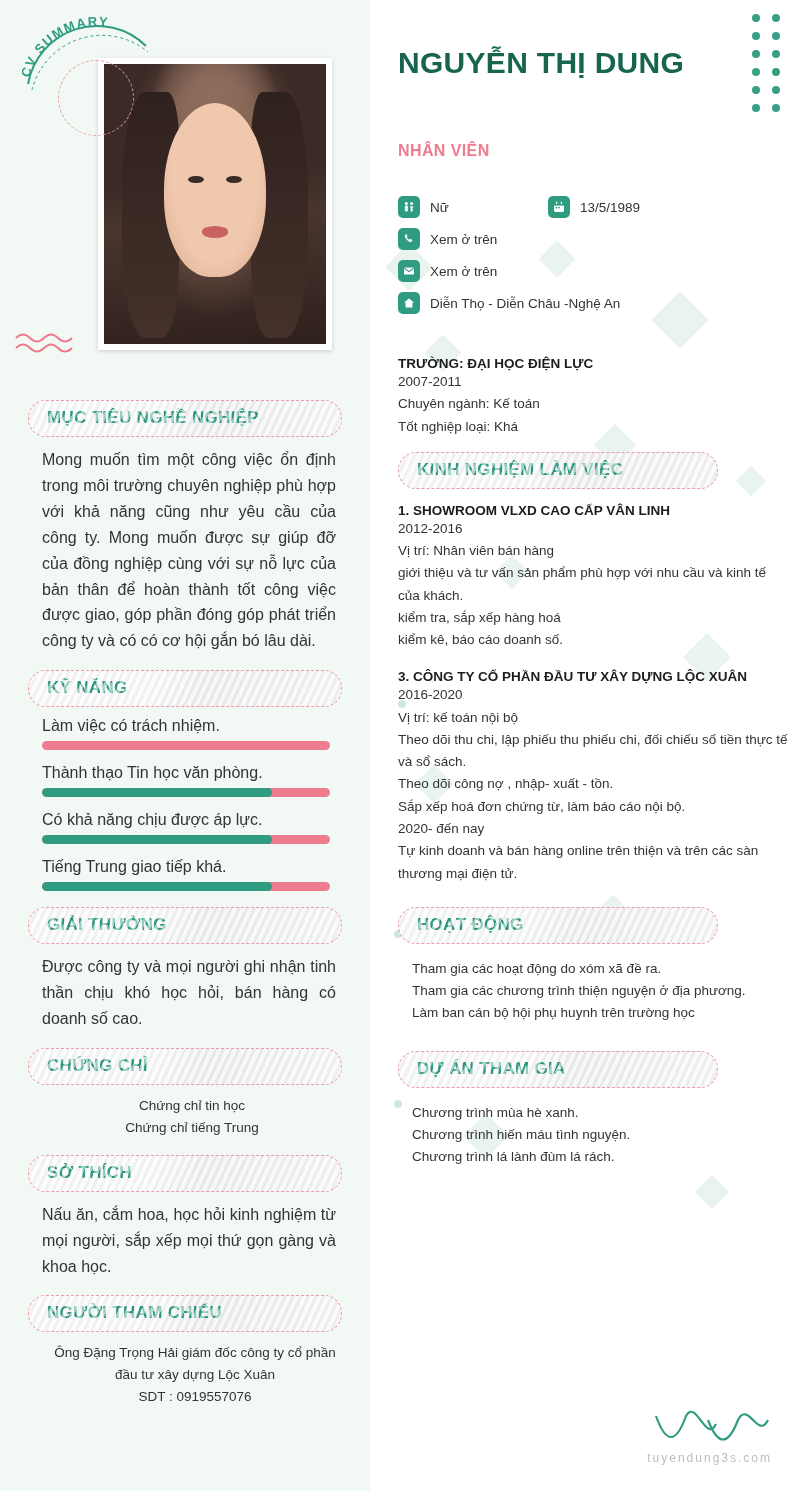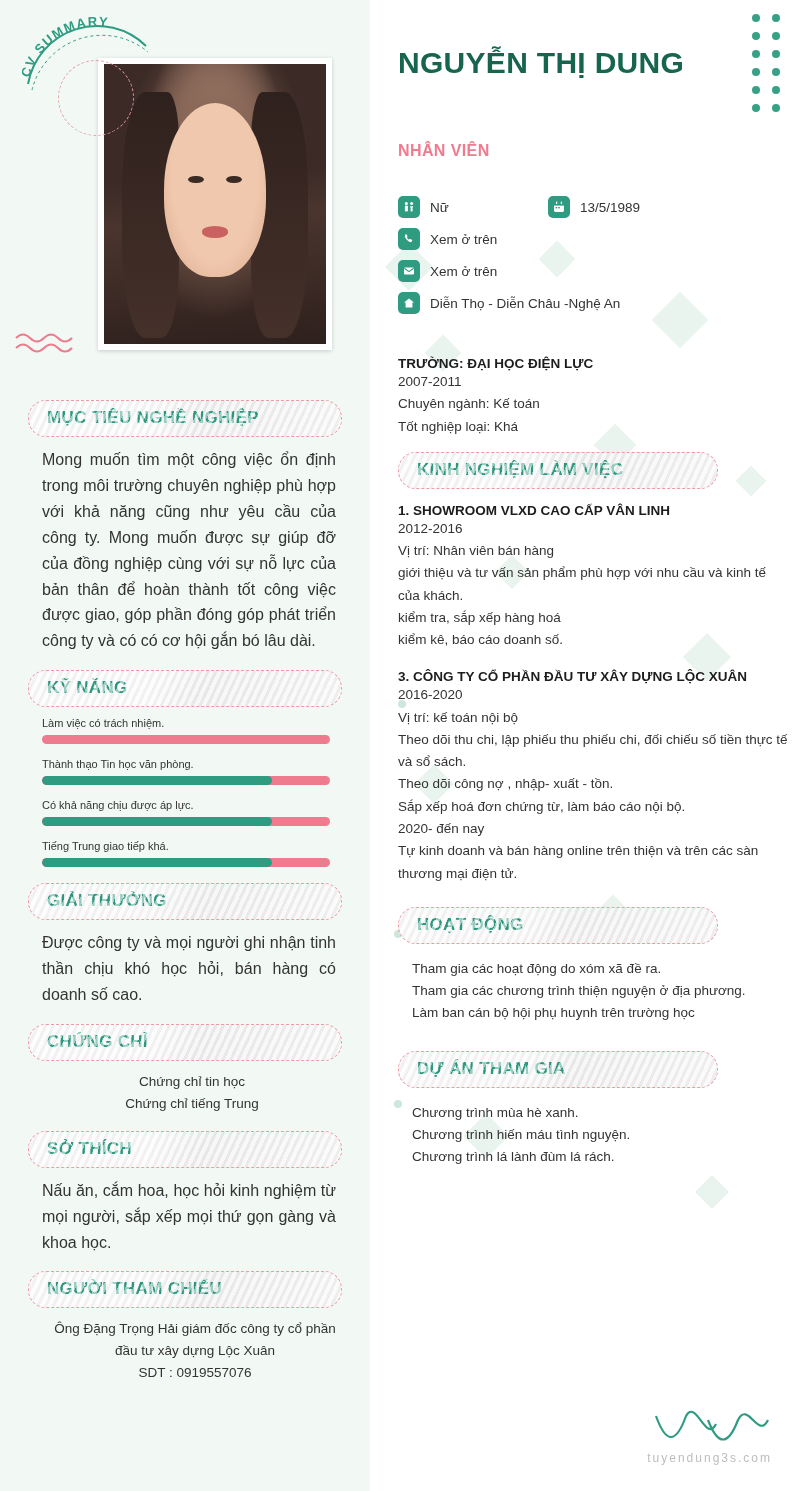--- a/index.html
+++ b/index.html
@@ -177,21 +177,21 @@
     left: 28px; top: 400px;
     width: 314px;
   }
   .block { margin-bottom: 16px; }
   .block p, .block li, .block div.txt {
     font-size: 16px;
     line-height: 1.62;
     color: #333;
   }
   .para { text-align: justify; padding: 0 6px 0 14px; }
-  .skill-name { font-size: 11px; color: #333; padding-left: 14px; margin-bottom: 6px; }
+  .skill-name { font-size: 16px; color: #333; padding-left: 14px; margin-bottom: 6px; }
   .bar {
     height: 9px;
     border-radius: 5px;
     background: #ef7b8e;
     margin: 0 0 14px 14px;
     position: relative;
     overflow: hidden;
     width: 288px;
   }
   .bar > span {

